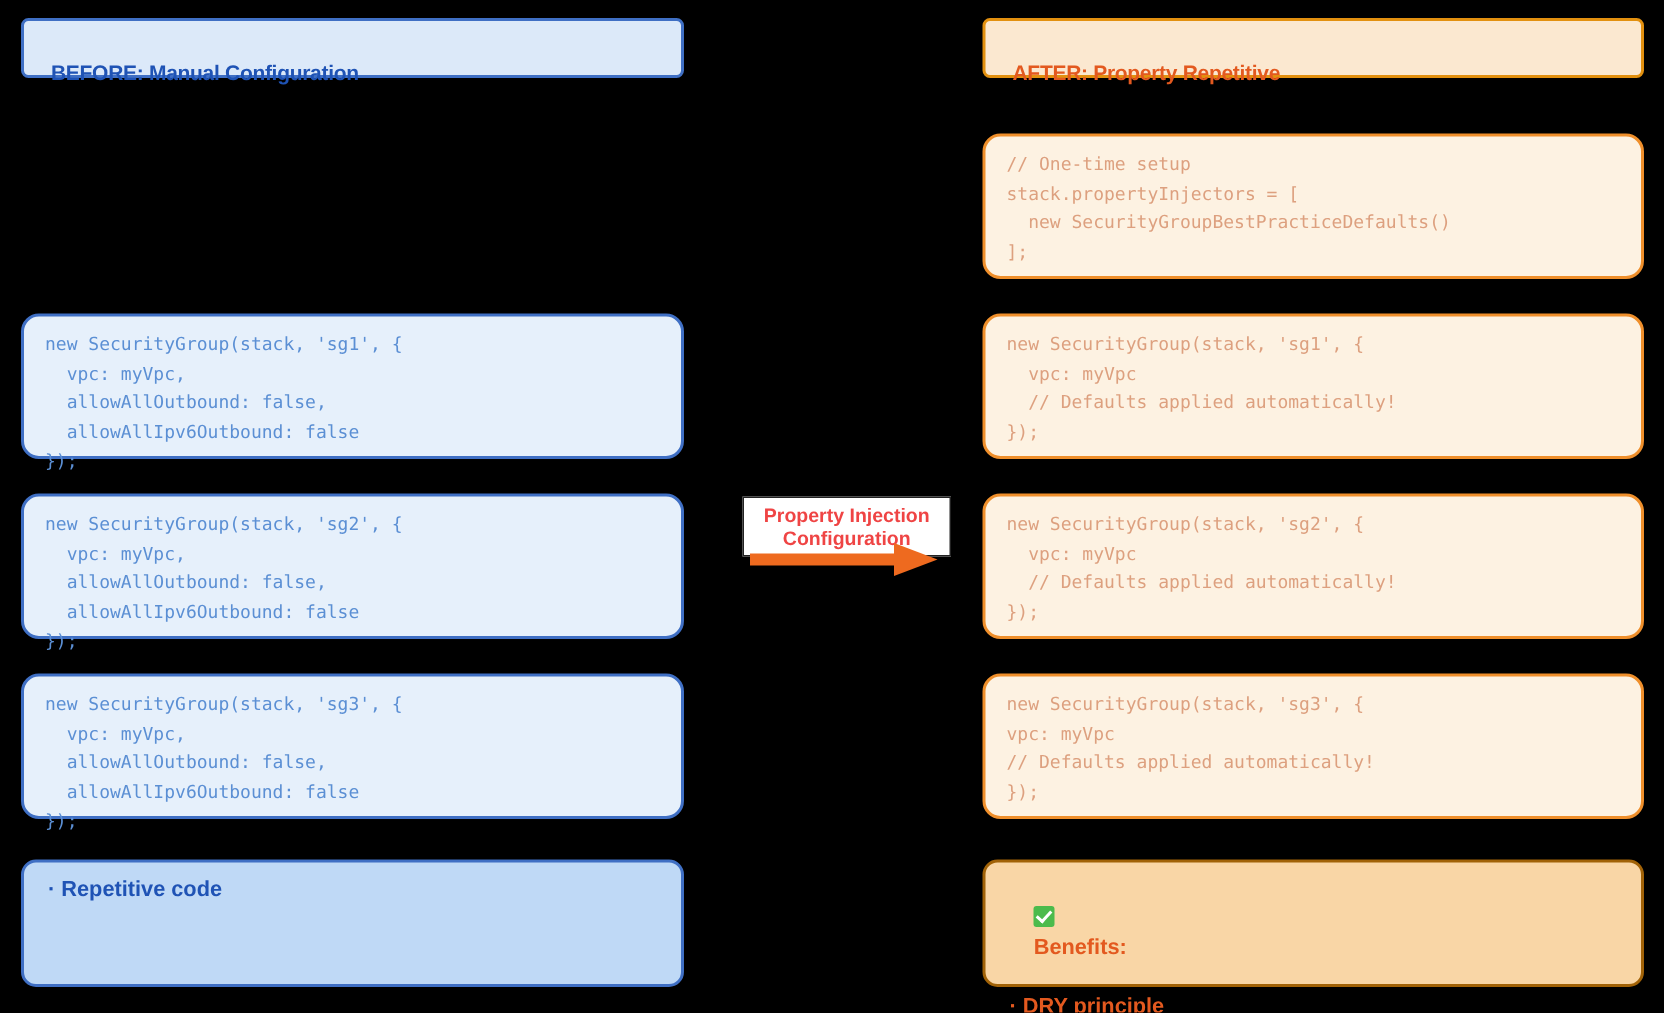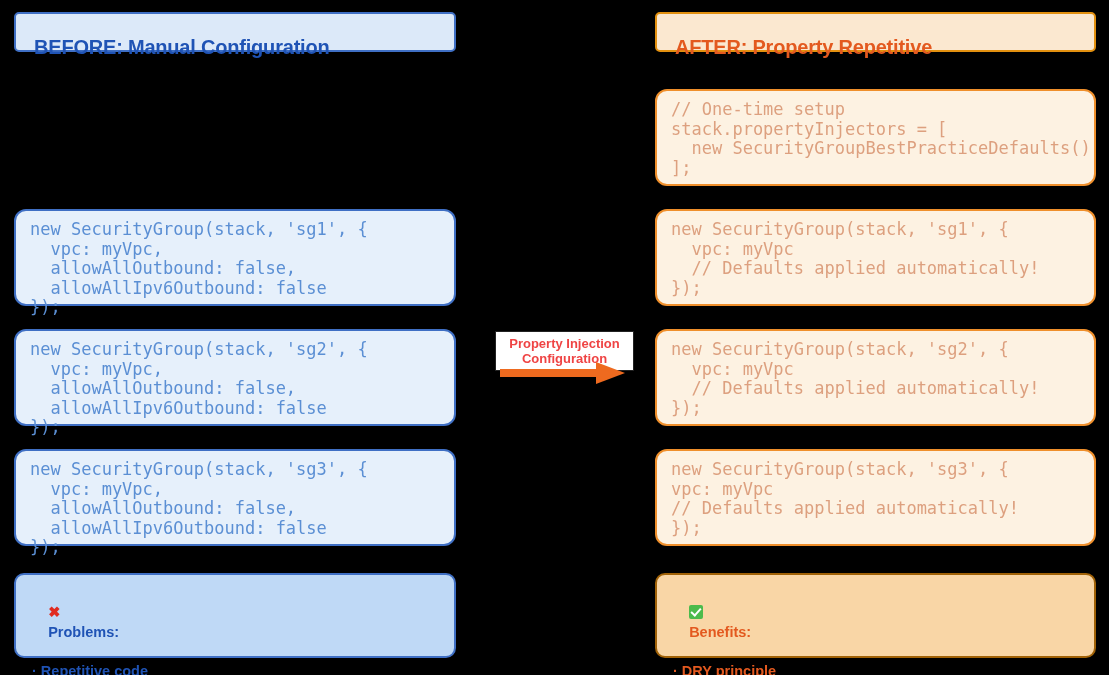--- a/index.html
+++ b/index.html
@@ -37,21 +37,21 @@
   }
   .header-box.after {
     left: 655px;
     top: 12px;
     width: 441px;
     height: 40px;
     background: #fbe8d0;
     border: 2px solid #e2900f;
   }
   .header-title {
-    font-size: 20px;
+    font-size: 14px;
     font-weight: bold;
     letter-spacing: -0.2px;
     margin-top: 31px;
   }
   .header-title.before { color: #1f53b5; }
   .header-title.after  { color: #e3591f; }
 
   
   .code-card {
     border-radius: 12px;
@@ -62,21 +62,21 @@
     background: #e6f0fb;
     border: 2px solid #3f6fc4;
   }
   .code-card.orange {
     background: #fdf2e2;
     border: 2px solid #ef8f2b;
   }
   .code-pre {
     margin: 0;
     font-family: "DejaVu Sans Mono", "Liberation Mono", monospace;
-    font-size: 17px;
+    font-size: 12px;
     line-height: 19.6px;
     white-space: pre;
   }
   .code-pre.blue   { color: #5b8fd4; }
   .code-pre.orange { color: #dda07f; }
 
   
   .L1 { left: 14px; top: 209px;  width: 442px; height: 97px; }
   .L2 { left: 14px; top: 329px;  width: 442px; height: 97px; }
   .L3 { left: 14px; top: 449px;  width: 442px; height: 97px; }
@@ -229,24 +229,20 @@
 </div>
 
 <div class="panel arrow-wrap">
   <svg width="130" height="30" viewBox="0 0 130 30" xmlns="http://www.w3.org/2000/svg">
     <rect x="0" y="11" width="100" height="8" fill="#ee6a1f"></rect>
     <polygon points="96,4 125,15 96,26" fill="#ee6a1f"></polygon>
   </svg>
 </div>
 
 <div class="panel summary-card blue">
-  <div class="summary-line">
-    <span class="glyph-x">✖</span>
-    <span>Problems:</span>
-  </div>
   <div class="summary-line">· Repetitive code</div>
 
 </div>
 
 <div class="panel summary-card orange">
   <div class="summary-line">
     <span class="glyph-check"></span>
     <span>Benefits:</span>
   </div>
   <div class="summary-line">· DRY principle</div>

